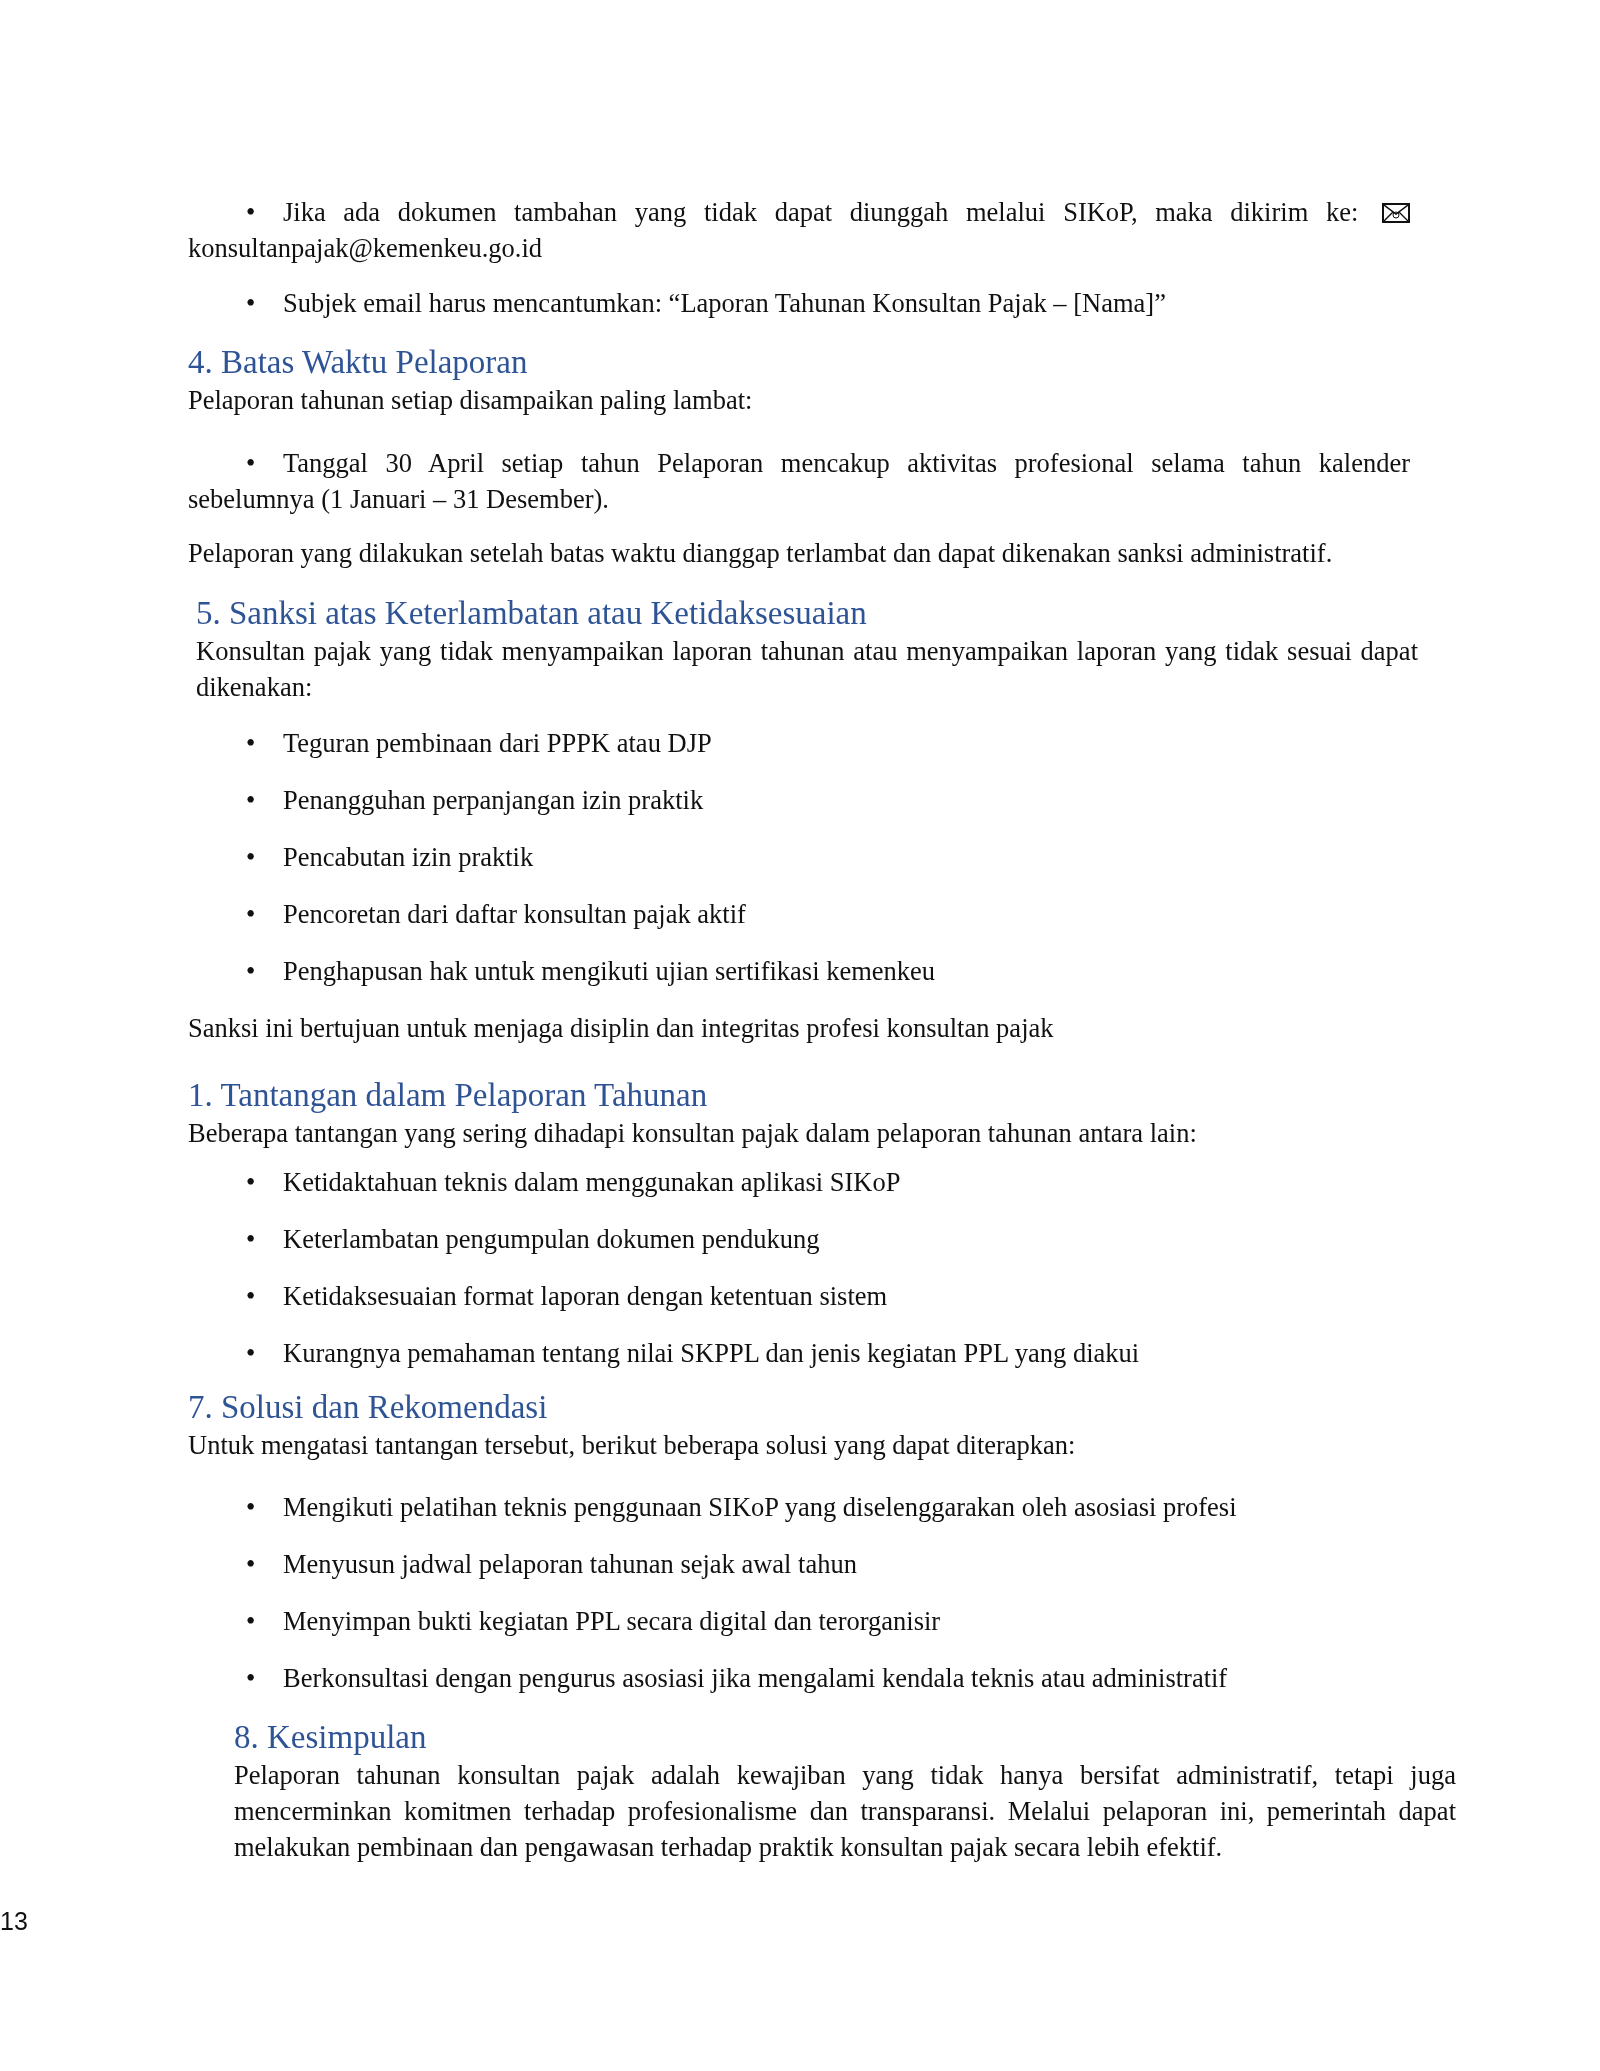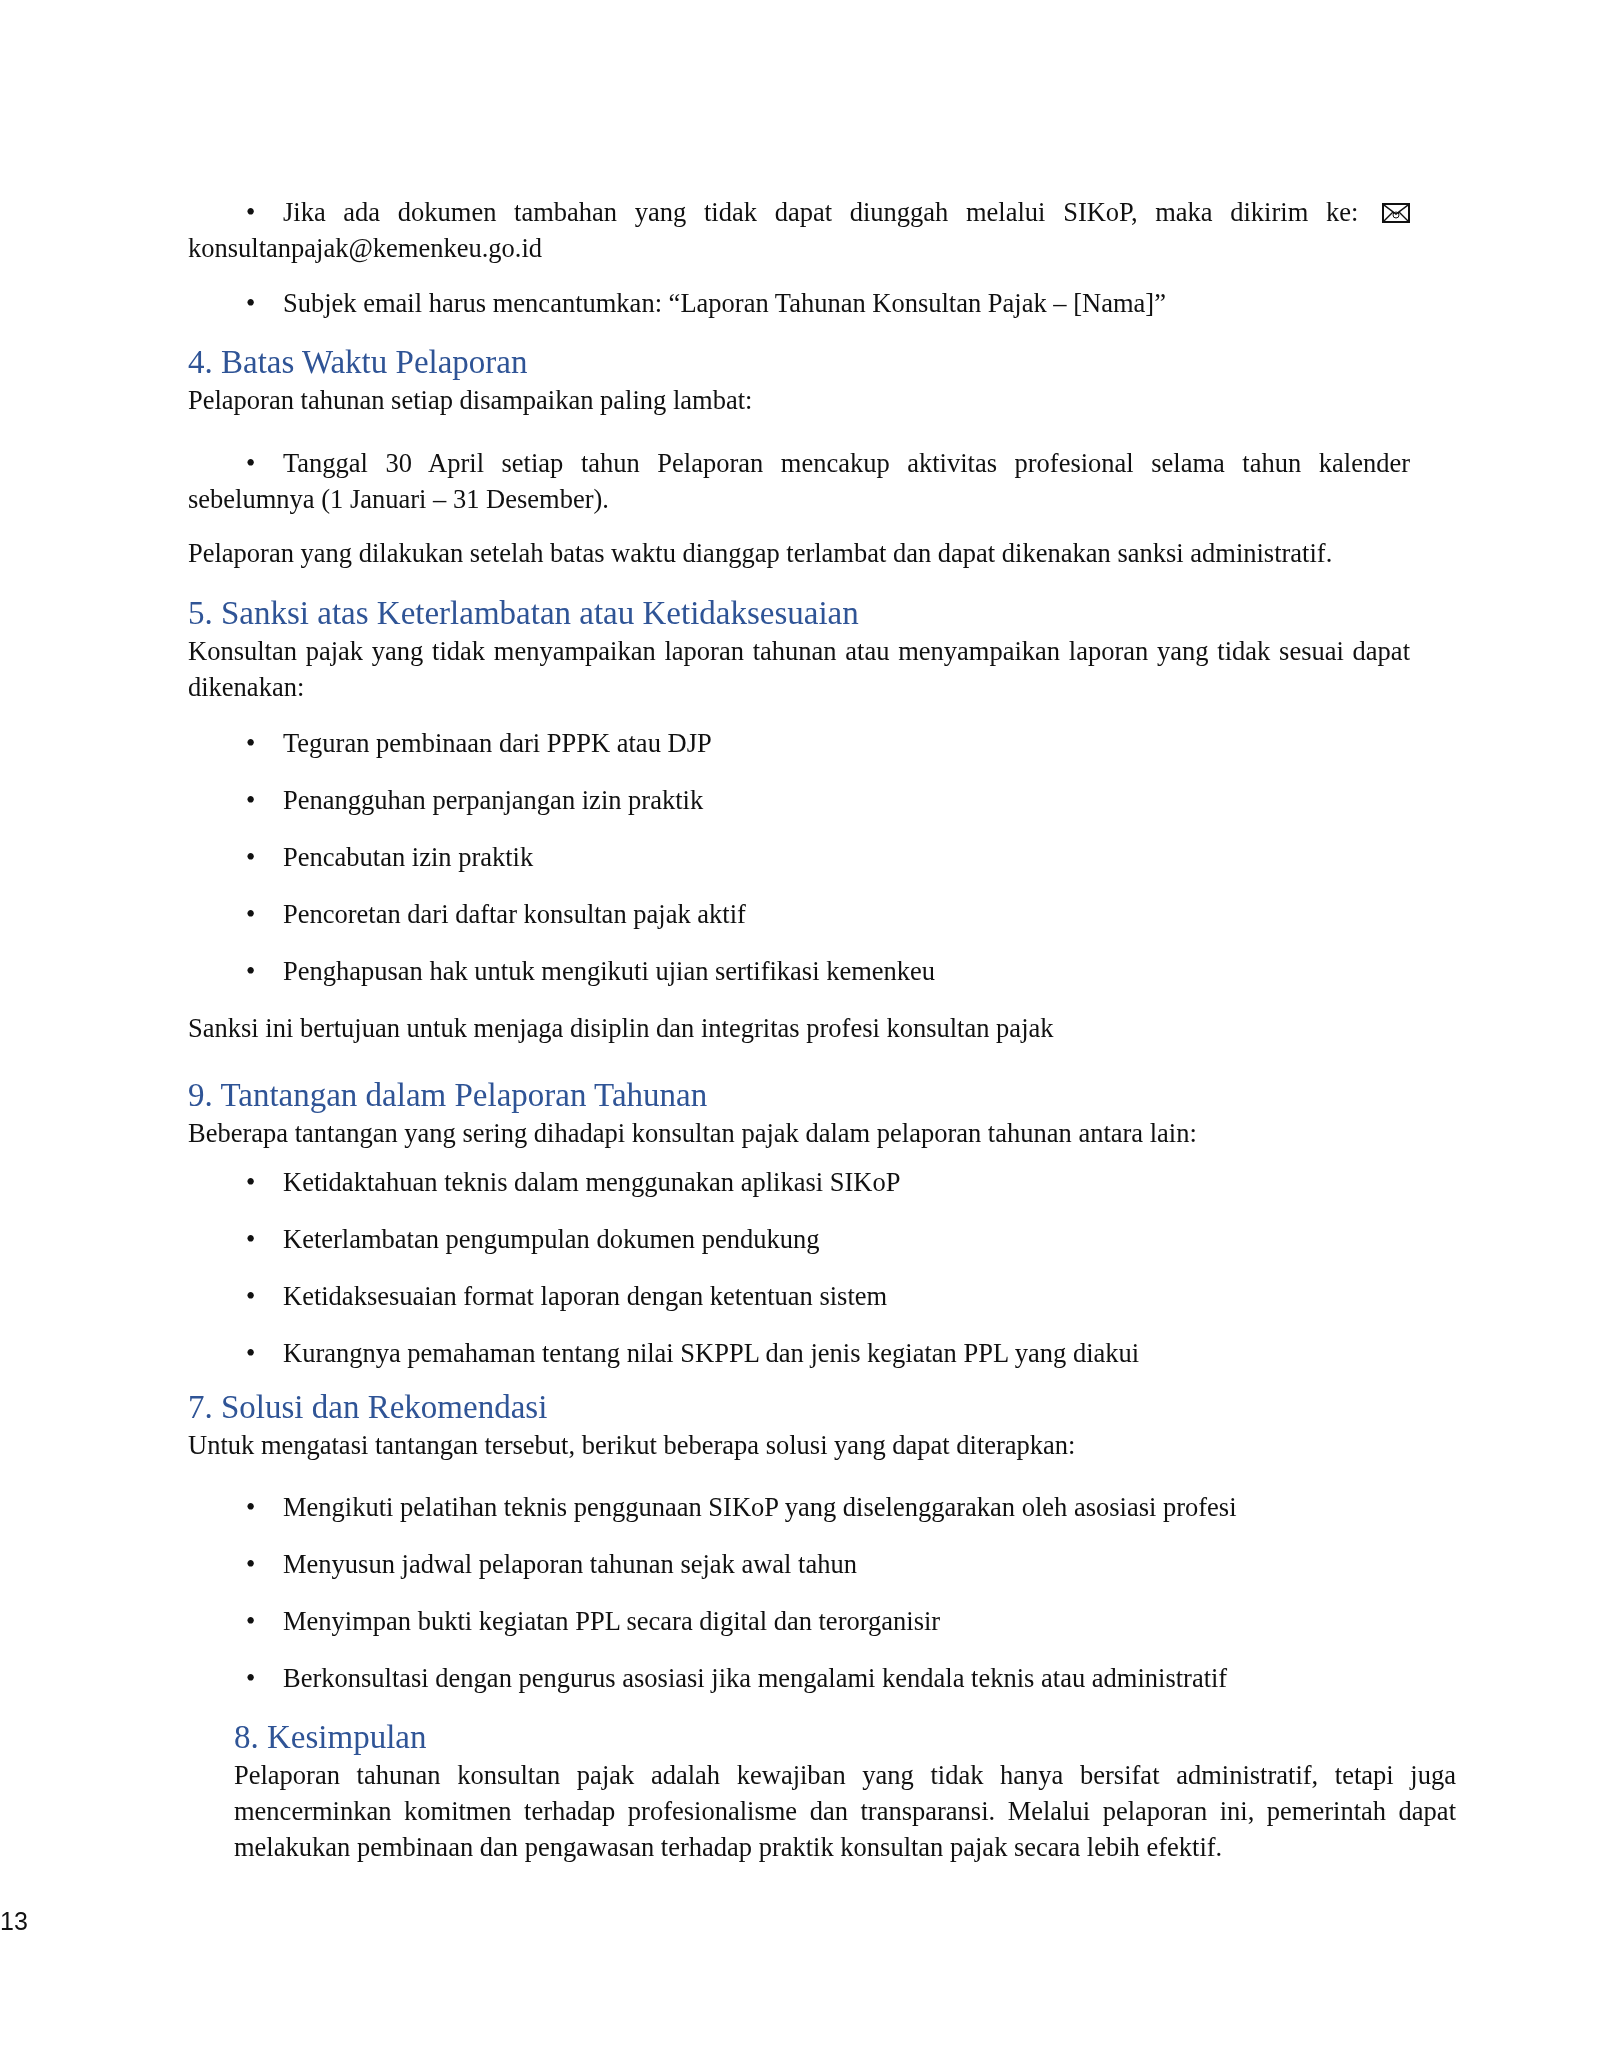--- a/index.html
+++ b/index.html
@@ -64,35 +64,35 @@
   <div class="col" style="top:445px;">
     <p class="bullet">
       <span class="dot">•</span>
       <span>Tanggal 30 April setiap tahun Pelaporan mencakup aktivitas profesional selama tahun kalender sebelumnya (1 Januari – 31 Desember).</span>
     </p>
   </div>
   <div class="col" style="top:535px;">
     <p class="txt">Pelaporan yang dilakukan setelah batas waktu dianggap terlambat dan dapat dikenakan sanksi administratif.</p>
   </div>
 
-  <div class="col" style="top:593px;">
+  <div class="col" style="top:593px;margin-left:8px;">
     <h2 class="h">5. Sanksi atas Keterlambatan atau Ketidaksesuaian</h2>
     <p class="txt">Konsultan pajak yang tidak menyampaikan laporan tahunan atau menyampaikan laporan yang tidak sesuai dapat dikenakan:</p>
   </div>
   <div class="col" style="top:725px;">
     <p class="bullet" style="margin-bottom:21px;"><span class="dot">•</span><span>Teguran pembinaan dari PPPK atau DJP</span></p>
     <p class="bullet" style="margin-bottom:21px;"><span class="dot">•</span><span>Penangguhan perpanjangan izin praktik</span></p>
     <p class="bullet" style="margin-bottom:21px;"><span class="dot">•</span><span>Pencabutan izin praktik</span></p>
     <p class="bullet" style="margin-bottom:21px;"><span class="dot">•</span><span>Pencoretan dari daftar konsultan pajak aktif</span></p>
     <p class="bullet" style="margin-bottom:21px;"><span class="dot">•</span><span>Penghapusan hak untuk mengikuti ujian sertifikasi kemenkeu</span></p>
     <p class="txt">Sanksi ini bertujuan untuk menjaga disiplin dan integritas profesi konsultan pajak</p>
   </div>
 
   <div class="col" style="top:1075px;">
-    <h2 class="h">9. Tantangan dalam Pelaporan Tahunan</h2>
+    <h2 class="h">1. Tantangan dalam Pelaporan Tahunan</h2>
     <p class="txt">Beberapa tantangan yang sering dihadapi konsultan pajak dalam pelaporan tahunan antara lain:</p>
   </div>
   <div class="col" style="top:1164px;">
     <p class="bullet" style="margin-bottom:21px;"><span class="dot">•</span><span>Ketidaktahuan teknis dalam menggunakan aplikasi SIKoP</span></p>
     <p class="bullet" style="margin-bottom:21px;"><span class="dot">•</span><span>Keterlambatan pengumpulan dokumen pendukung</span></p>
     <p class="bullet" style="margin-bottom:21px;"><span class="dot">•</span><span>Ketidaksesuaian format laporan dengan ketentuan sistem</span></p>
     <p class="bullet"><span class="dot">•</span><span>Kurangnya pemahaman tentang nilai SKPPL dan jenis kegiatan PPL yang diakui</span></p>
   </div>
 
   <div class="col" style="top:1387px;">

